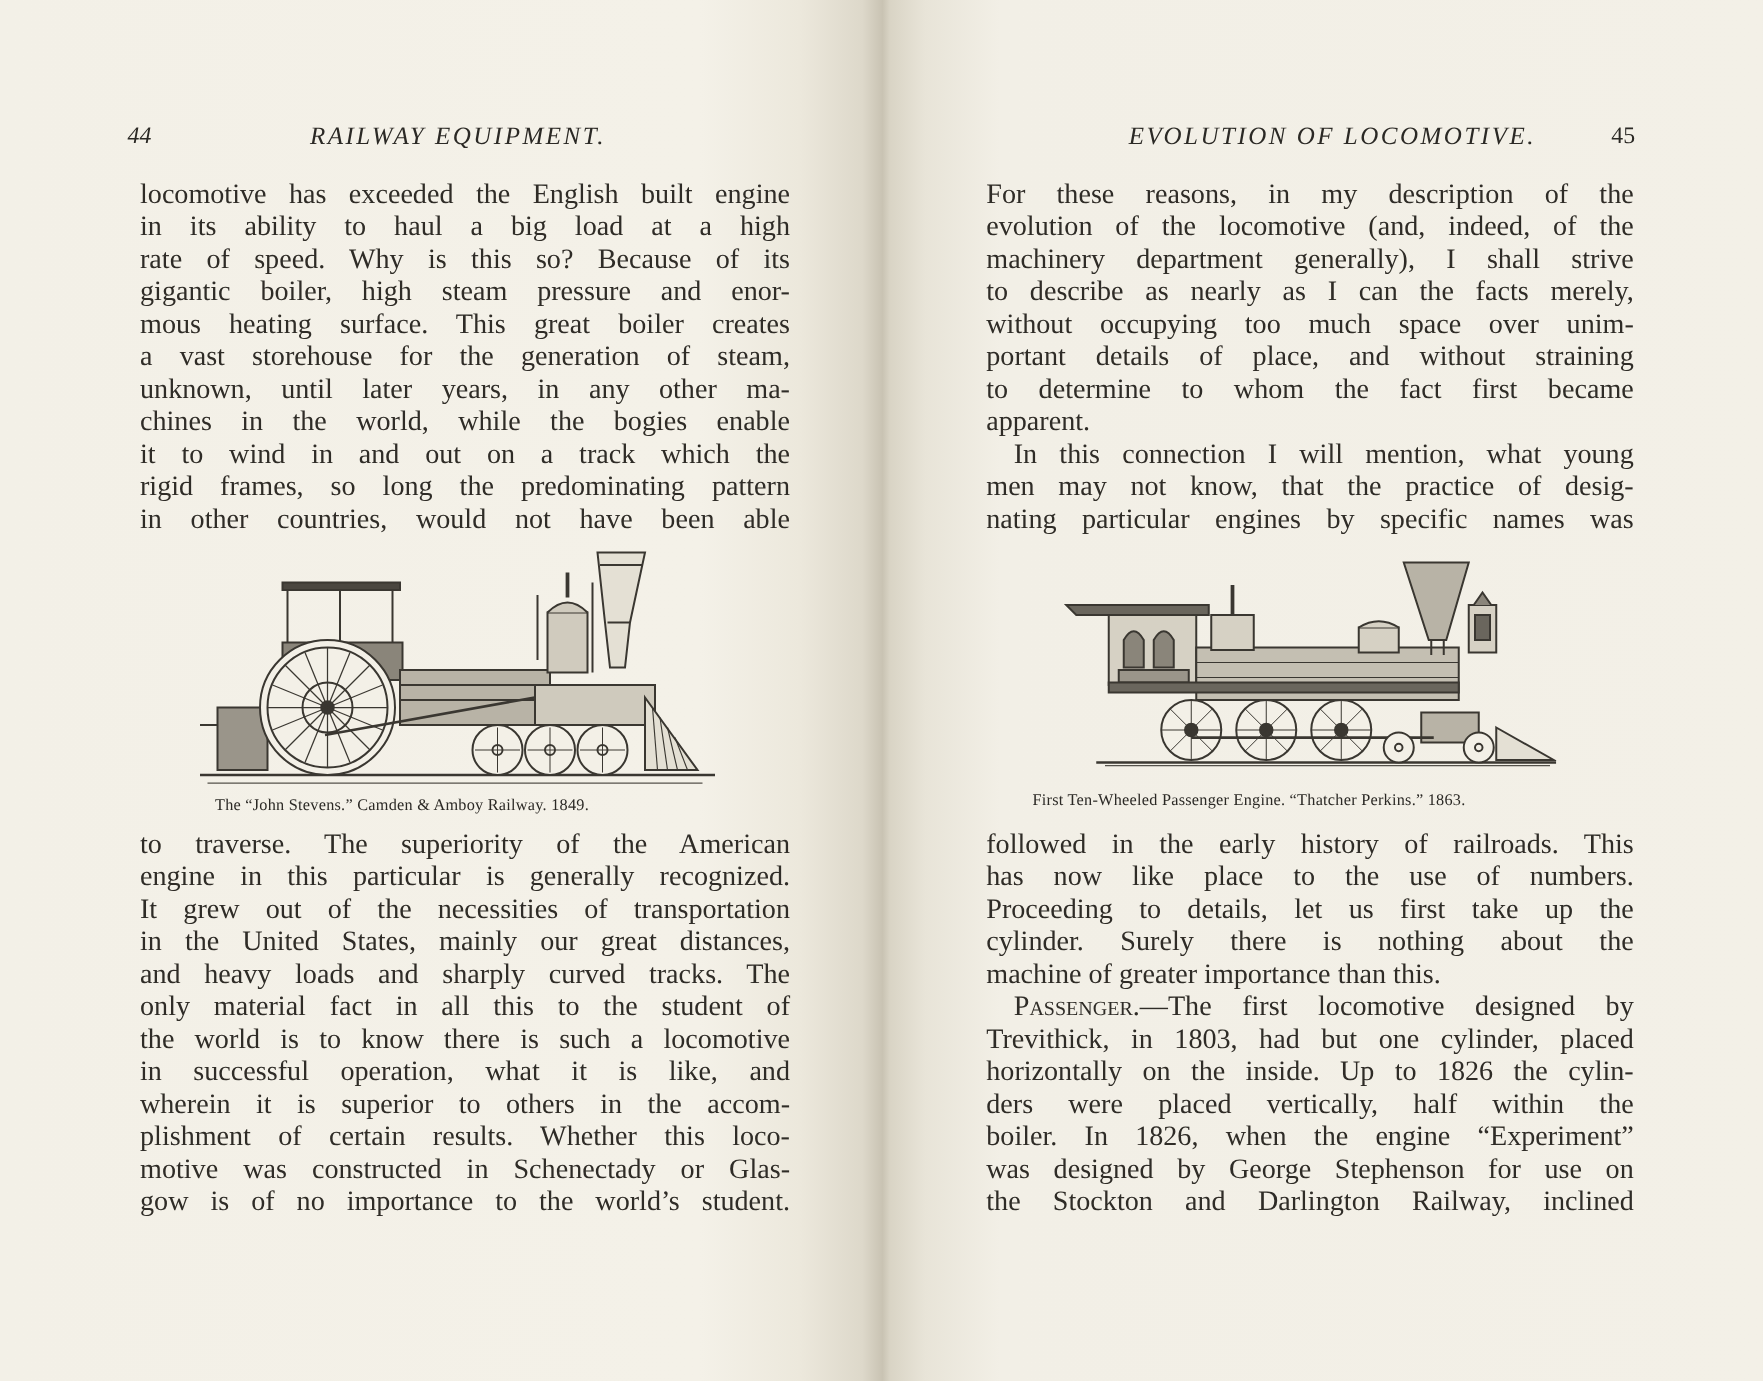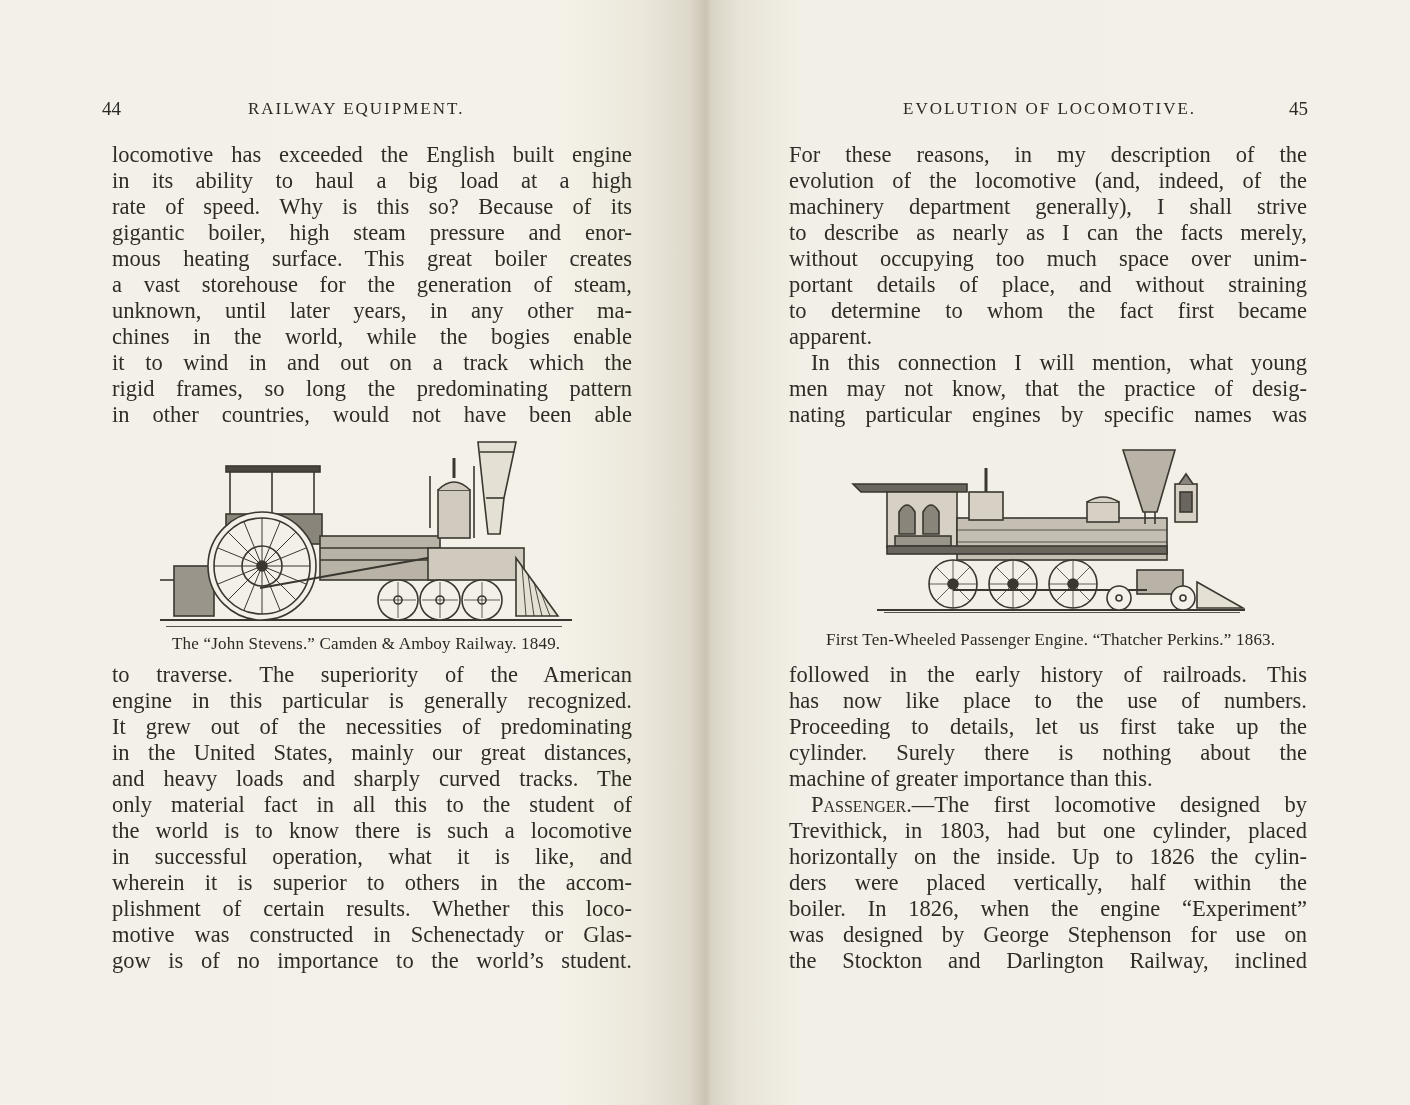--- a/index.html
+++ b/index.html
@@ -12,23 +12,23 @@
   .spread {
     position:absolute; left:0; top:0; width:1410px; height:1105px;
     background: linear-gradient(to right,
       #f3f0e7 0px, #f4f1e8 560px, #ece8dc 640px, #ddd8ca 690px, #c9c3b3 706px,
       #d9d4c5 712px, #e8e4d8 740px, #f2efe6 800px, #f3f0e7 1410px);
   }
   .page { position:absolute; top:0; height:1105px; }
   .page.left { left:0; width:707px; }
   .page.right { left:707px; width:703px; }
   .page-num { position:absolute; font-family:"Liberation Serif", serif; font-size:19px; line-height:24px; top:97px; }
-  .left .page-num { left:102px; }
+  .left .page-num { left:102px;font-style:italic; }
   .right .page-num { left:582px; }
-  .head-title { font-family:"Liberation Serif", serif; letter-spacing:2px; font-size:17px; position:absolute; top:97px; line-height:24px; }
+  .head-title { font-family:"Liberation Serif", serif; font-style:italic; letter-spacing:2px; font-size:20px; position:absolute; top:97px; line-height:24px; }
   .left .head-title { left:248px; }
   .right .head-title { left:196px; }
 
   .textblock {
     position:absolute; width:520px;
     font-family:"Liberation Serif", serif; font-size:22.5px; line-height:26px;
     color:#2f2c27;
   }
   .left .textblock { left:112px; }
   .right .textblock { left:82px; width:518px; }
@@ -40,21 +40,21 @@
   .figure { position:absolute; }
   .left .figure { left:160px; top:438px; width:412px; height:186px; }
   .right .figure { left:140px; top:442px; width:398px; height:172px; }
   .figure svg { width:100%; height:100%; display:block; }
 
   .caption-rule { position:absolute; height:1px; background:#55524b; }
   .left .caption-rule { left:166px; top:626px; width:396px; }
   .right .caption-rule { left:177px; top:612px; width:356px; }
 
   .caption {
-    position:absolute; font-family:"Liberation Serif", serif; font-size:17px; line-height:16px;
+    position:absolute; font-family:"Liberation Serif", serif; font-size:13px; line-height:16px;
     white-space:nowrap; color:#2b2925; letter-spacing:0.2px;
   }
   .left .caption { left:172px; top:636px; }
   .right .caption { left:119px; top:632px; }
 </style>
 </head>
 <body>
 
 <div class="spread">
 
@@ -150,21 +150,21 @@
         </g>
       </svg>
     </div>
 
     <div class="caption-rule"></div>
     <div class="caption">The “John Stevens.”   Camden &amp; Amboy Railway.   1849.</div>
 
     <div class="textblock" style="top:662px">
       <span class="line">to traverse. The superiority of the American</span>
       <span class="line">engine in this particular is generally recognized.</span>
-      <span class="line">It grew out of the necessities of predominating</span>
+      <span class="line">It grew out of the necessities of transportation</span>
       <span class="line">in the United States, mainly our great distances,</span>
       <span class="line">and heavy loads and sharply curved tracks. The</span>
       <span class="line">only material fact in all this to the student of</span>
       <span class="line">the world is to know there is such a locomotive</span>
       <span class="line">in successful operation, what it is like, and</span>
       <span class="line">wherein it is superior to others in the accom-</span>
       <span class="line">plishment of certain results. Whether this loco-</span>
       <span class="line">motive was constructed in Schenectady or Glas-</span>
       <span class="line">gow is of no importance to the world’s student.</span>
     </div>

